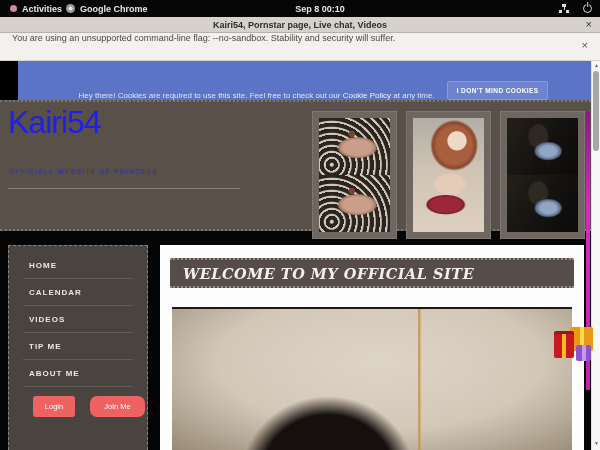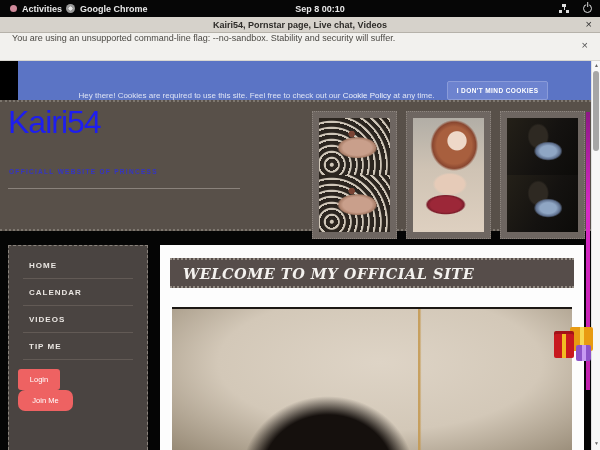--- a/index.html
+++ b/index.html
@@ -92,21 +92,21 @@
   
   .magenta-strip { position:absolute; left:586px; top:12px; width:4px; height:278px;
                    background:linear-gradient(180deg, #8e1886 0%, #d829c6 35%, #c121ae 100%); }
 
   
   .sidebar { position:absolute; left:8px; top:145px; width:140px; height:205px; background:#4a4441;
              border:1px dashed #8a837c; border-bottom:none; padding-top:6px; }
   .menu-item { height:27px; line-height:27px; margin:0 14px; padding-left:6px;
                border-bottom:1px solid #625a55; color:#eae6e2; font-size:8px; font-weight:bold;
                letter-spacing:1px; cursor:pointer; }
-  .btn-row { display:flex; gap:0; margin:9px 0 0 9px;flex-direction:column; }
+  .btn-row { display:flex; gap:15px; margin:9px 0 0 24px; }
   .side-btn { background:#ee6262; border:none; border-radius:3px; color:#fff; font-size:7.5px;
               font-family:"Liberation Sans", sans-serif; padding:6px 0; cursor:pointer; }
   .btn-login { width:42px; } .btn-join { width:55px;border-radius:7px; }
 
   .main { position:absolute; left:160px; top:145px; width:424px; height:205px; background:#fdfdfd; }
   .welcome-bar { position:absolute; left:10px; top:13px; width:404px; height:30px; background:#564d4a;
                  border-top:2px dotted #948d85; border-bottom:2px dotted #948d85;
                  display:flex; align-items:center; padding-left:13px; }
   .welcome-text { font-family:"DejaVu Serif", serif; font-style:italic; font-weight:bold;
                   font-size:14.5px; color:#f3f1ee; letter-spacing:.5px; }
@@ -199,20 +199,21 @@
         </div>
       </div>
 
       <div class="magenta-strip"></div>
 
       <div class="sidebar">
         <div class="menu-item">HOME</div>
         <div class="menu-item">CALENDAR</div>
         <div class="menu-item">VIDEOS</div>
         <div class="menu-item">TIP ME</div>
+        <div class="menu-item">ABOUT ME</div>
         <div class="btn-row">
           <button class="side-btn btn-login">Login</button>
           <button class="side-btn btn-join">Join Me</button>
         </div>
       </div>
 
       <div class="main">
         <div class="welcome-bar">
           <span class="welcome-text">WELCOME TO MY OFFICIAL SITE</span>
         </div>

